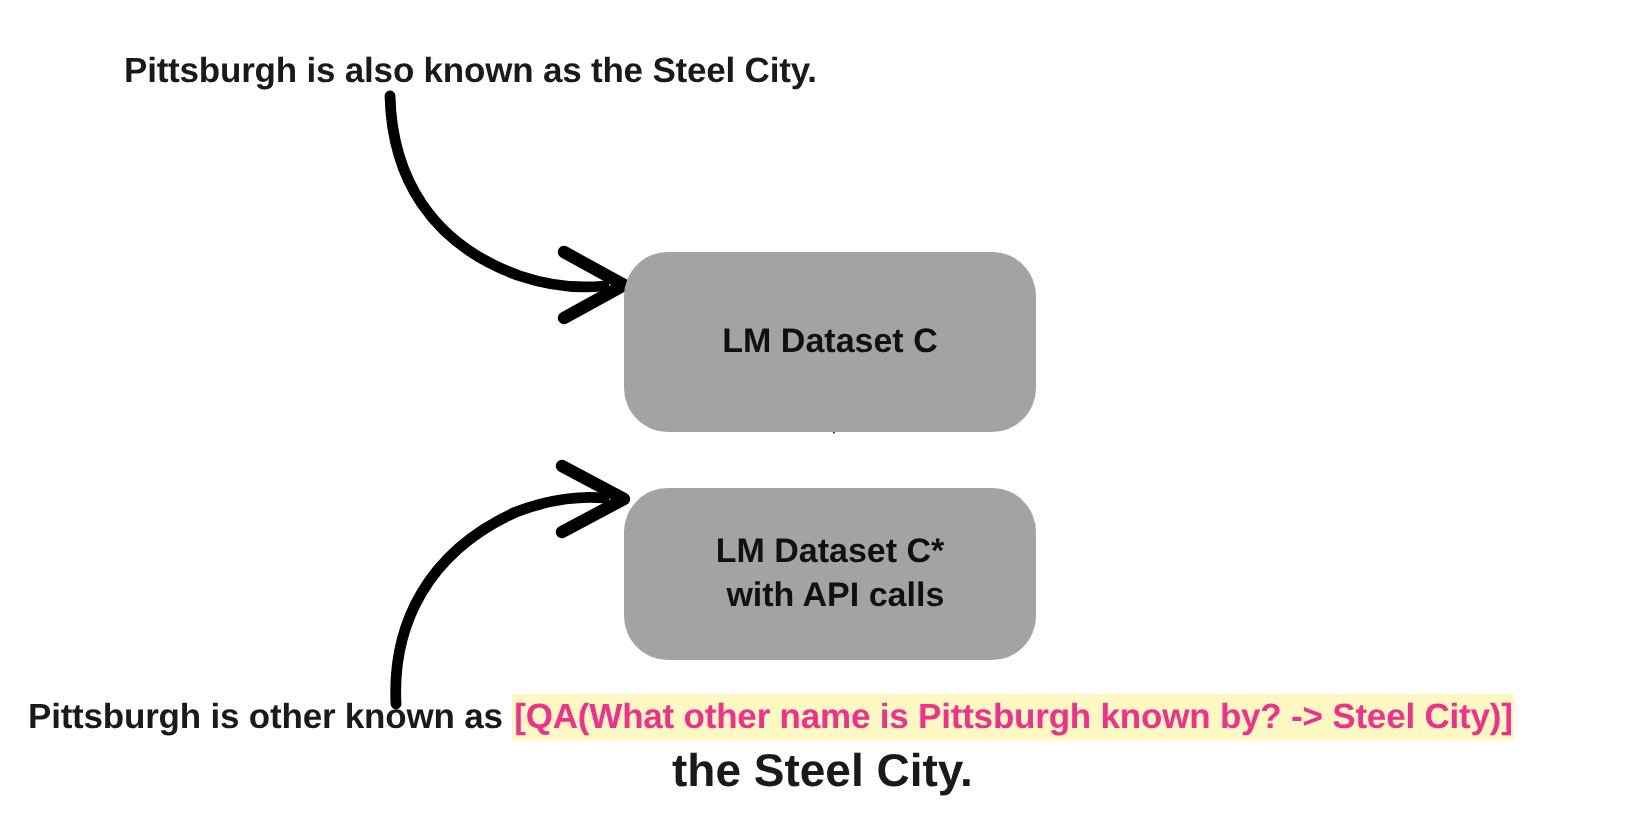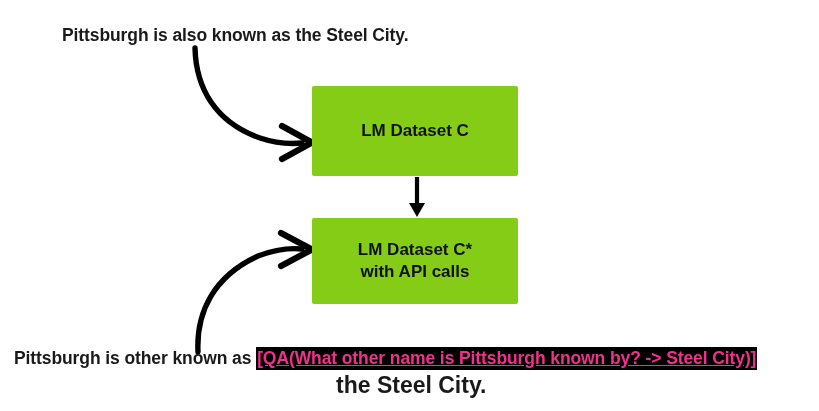--- a/index.html
+++ b/index.html
@@ -41,63 +41,64 @@
     font-size: 17.5px;
     line-height: 22px;
   }
   #bottom-caption {
     left: 14px;
     top: 347px;
     font-size: 17.5px;
     line-height: 22px;
   }
   .hl {
-    background: #000000;
+    background: #fef9c3;
     color: #f0308c;
     padding: 1px 1px 2px 1px;
-    text-decoration: underline;
   }
   #bottom-caption-line2 {
     position: absolute;
     left: 336px;
     top: 372px;
     font-size: 23px;
     font-weight: bold;
     color: #1a1a1a;
     white-space: nowrap;
   }
 
   
   .node {
     position: absolute;
-    background: #84cc16;
-    border-radius: 2px;
+    background: #a3a3a3;
+    border-radius: 22px;
     display: flex;
     align-items: center;
     justify-content: center;
     text-align: center;
+    margin-top: 40px;
   }
   .node-label {
     font-size: 17px;
     font-weight: bold;
     color: #111111;
     line-height: 22px;
     white-space: pre-line;
   }
   #node-dataset-c {
     left: 312px;
     top: 86px;
     width: 206px;
     height: 90px;
   }
   #node-dataset-c-star {
     left: 312px;
-    top: 218px;
+    top: 204px;
     width: 206px;
     height: 86px;
+    text-align: right;
   }
 </style>
 </head>
 <body>
 
 <div id="canvas">
 
   <svg class="svg-layer" viewBox="0 0 819 411">
 
     <g>

